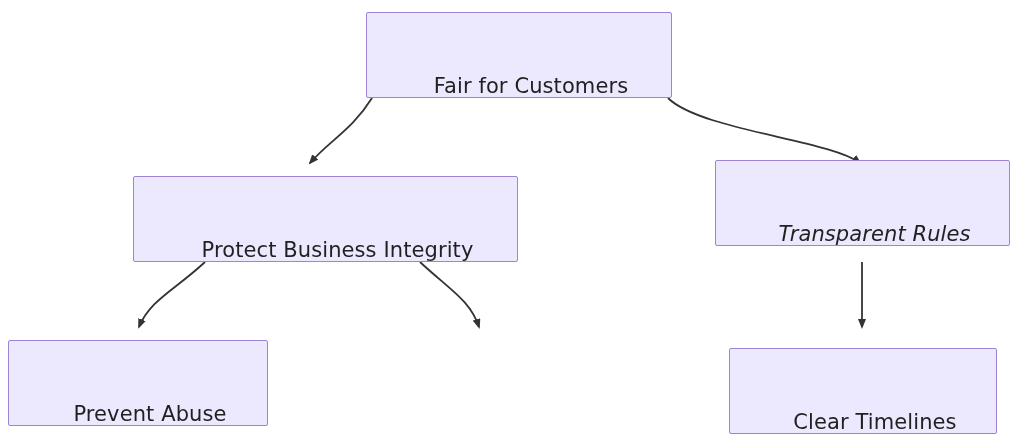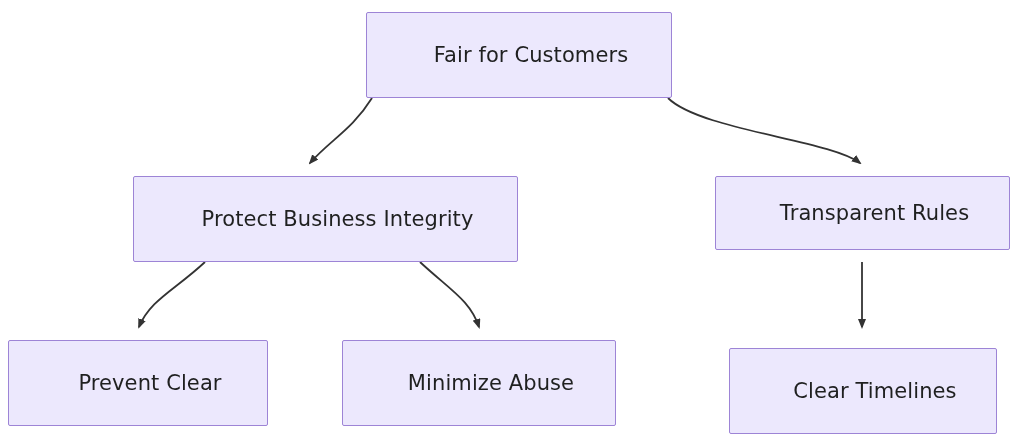--- a/index.html
+++ b/index.html
@@ -25,21 +25,21 @@
     width: 1024px;
     height: 440px;
   }
   .node {
     position: absolute;
     box-sizing: border-box;
     background: #ece8fd;
     border: 1px solid #9d84d6;
     border-radius: 2px;
     display: flex;
-    align-items: center;
+    align-items: flex-end;
     justify-content: center;
     padding-left: 24px;
   }
   .node-label {
     color: #1f2020;
     font-size: 21px;
     line-height: 1;
     letter-spacing: 0.1px;
     white-space: nowrap;
   }
@@ -63,29 +63,26 @@
   </svg>
 
   <div class="node" style="left:366px; top:12px; width:306px; height:86px;">
     <span class="node-label">Fair for Customers</span>
   </div>
 
   <div class="node" style="left:117px; top:176px; width:385px; height:86px;margin-left:16px;">
     <span class="node-label">Protect Business Integrity</span>
   </div>
 
-  <div class="node" style="left:715px; top:176px; width:295px; height:74px;">
+  <div class="node" style="left:715px; top:160px; width:295px; height:86px;font-style:italic;">
     <span class="node-label">Transparent Rules</span>
   </div>
 
   <div class="node" style="left:8px; top:340px; width:260px; height:86px;">
-    <span class="node-label">Prevent Clear</span>
+    <span class="node-label">Prevent Abuse</span>
   </div>
 
-  <div class="node" style="left:342px; top:340px; width:274px; height:86px;">
-    <span class="node-label">Minimize Abuse</span>
-  </div>
 
   <div class="node" style="left:729px; top:348px; width:268px; height:86px;">
     <span class="node-label">Clear Timelines</span>
   </div>
 
 </div>
 
 </body></html>

